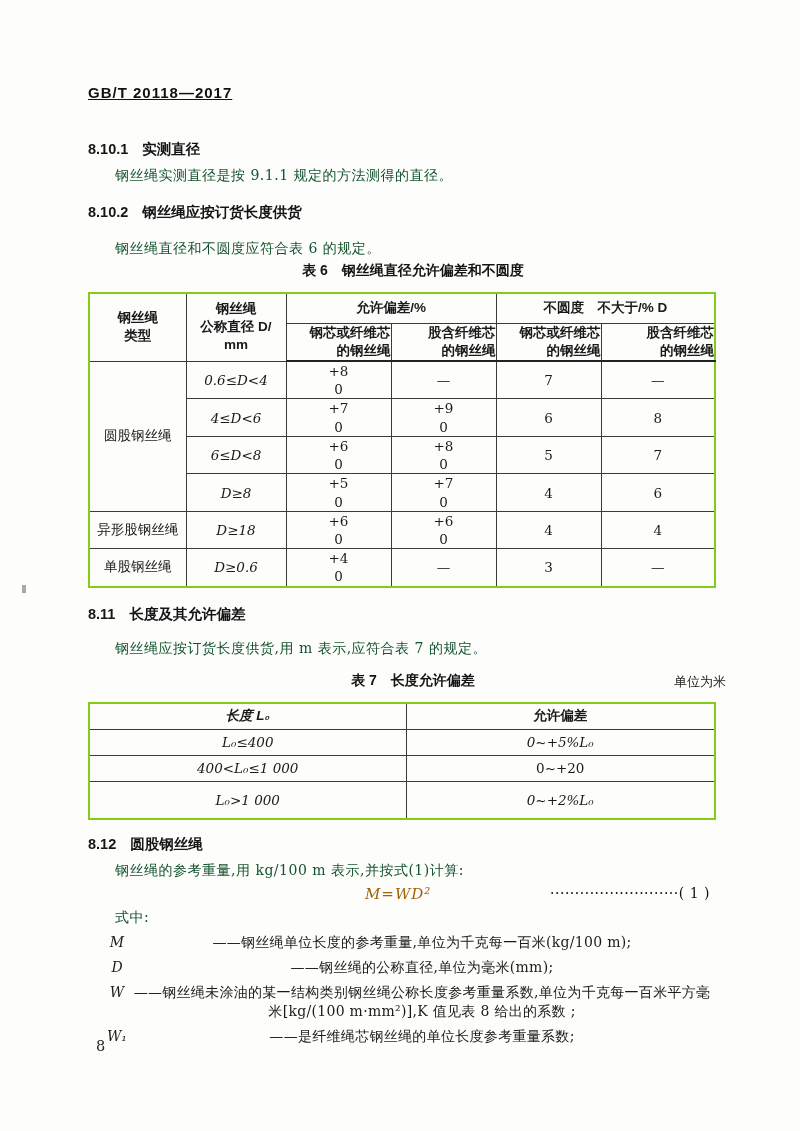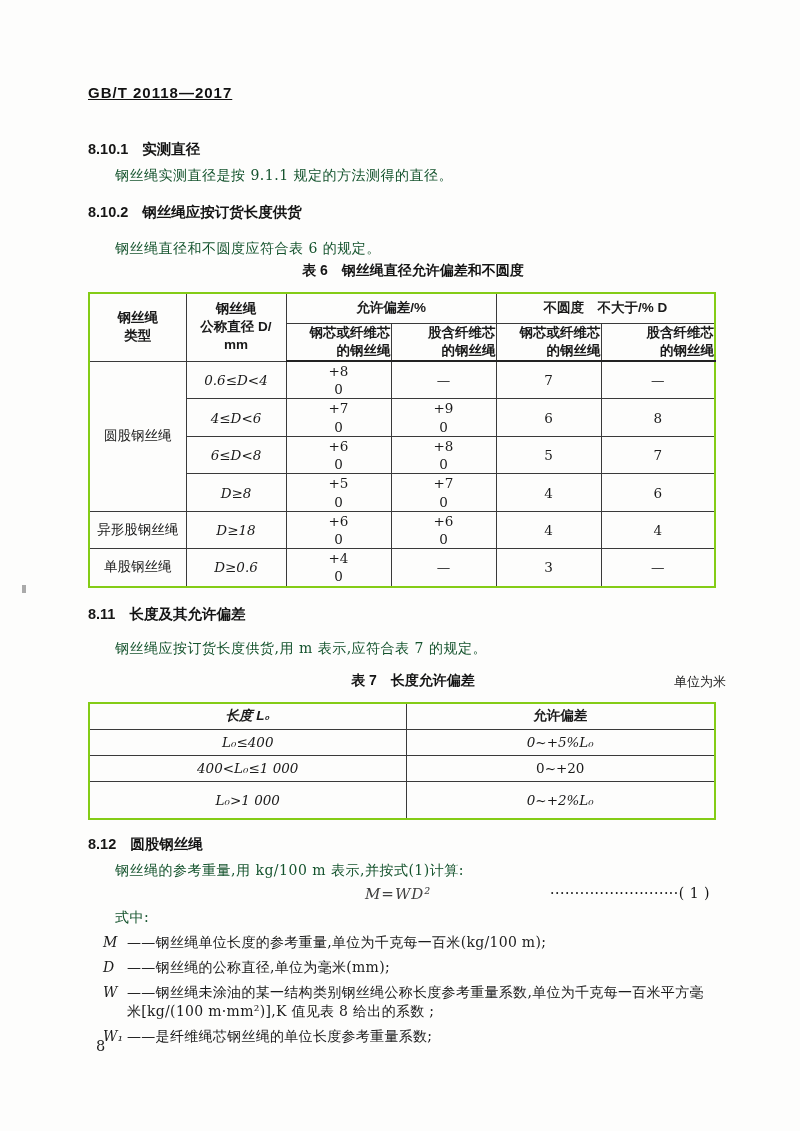--- a/index.html
+++ b/index.html
@@ -40,25 +40,25 @@
   .t6 tr.hdr-sub td{border-bottom:2px solid #222;text-align:right;}
   .hdr{
     font-family:"Liberation Sans","DejaVu Sans",sans-serif;
     font-weight:bold;font-size:13px;color:#141414;
   }
   .pre{white-space:pre-line;line-height:1.35;}
   .var{font-style:italic;}
   .formula-row{left:88px;width:624px;height:20px;}
   .formula{
     position:absolute;left:277px;top:0;font-style:italic;font-size:15px;
-    letter-spacing:1px;color:#404040;
+    letter-spacing:1px;color:#a16207;
   }
   .leader{position:absolute;right:2px;top:0;font-size:14px;color:#111;letter-spacing:0.5px;}
   .defs{left:103px;width:614px;}
-  .def-row{margin-bottom:6.5px;line-height:18.5px;}
+  .def-row{margin-bottom:6.5px;line-height:18.5px;text-align:center;}
   .def-term{display:inline-block;width:24px;font-style:italic;vertical-align:top;font-size:14px;}
   .def-text{display:inline-block;width:586px;vertical-align:top;letter-spacing:0.3px;}
   .page-num{left:96px;top:1038px;font-size:14.5px;color:#222;}
   .speck{left:22px;top:585px;width:4px;height:8px;background:#aaa;}
 </style>
 </head>
 <body>
 
 <div class="page">
 

